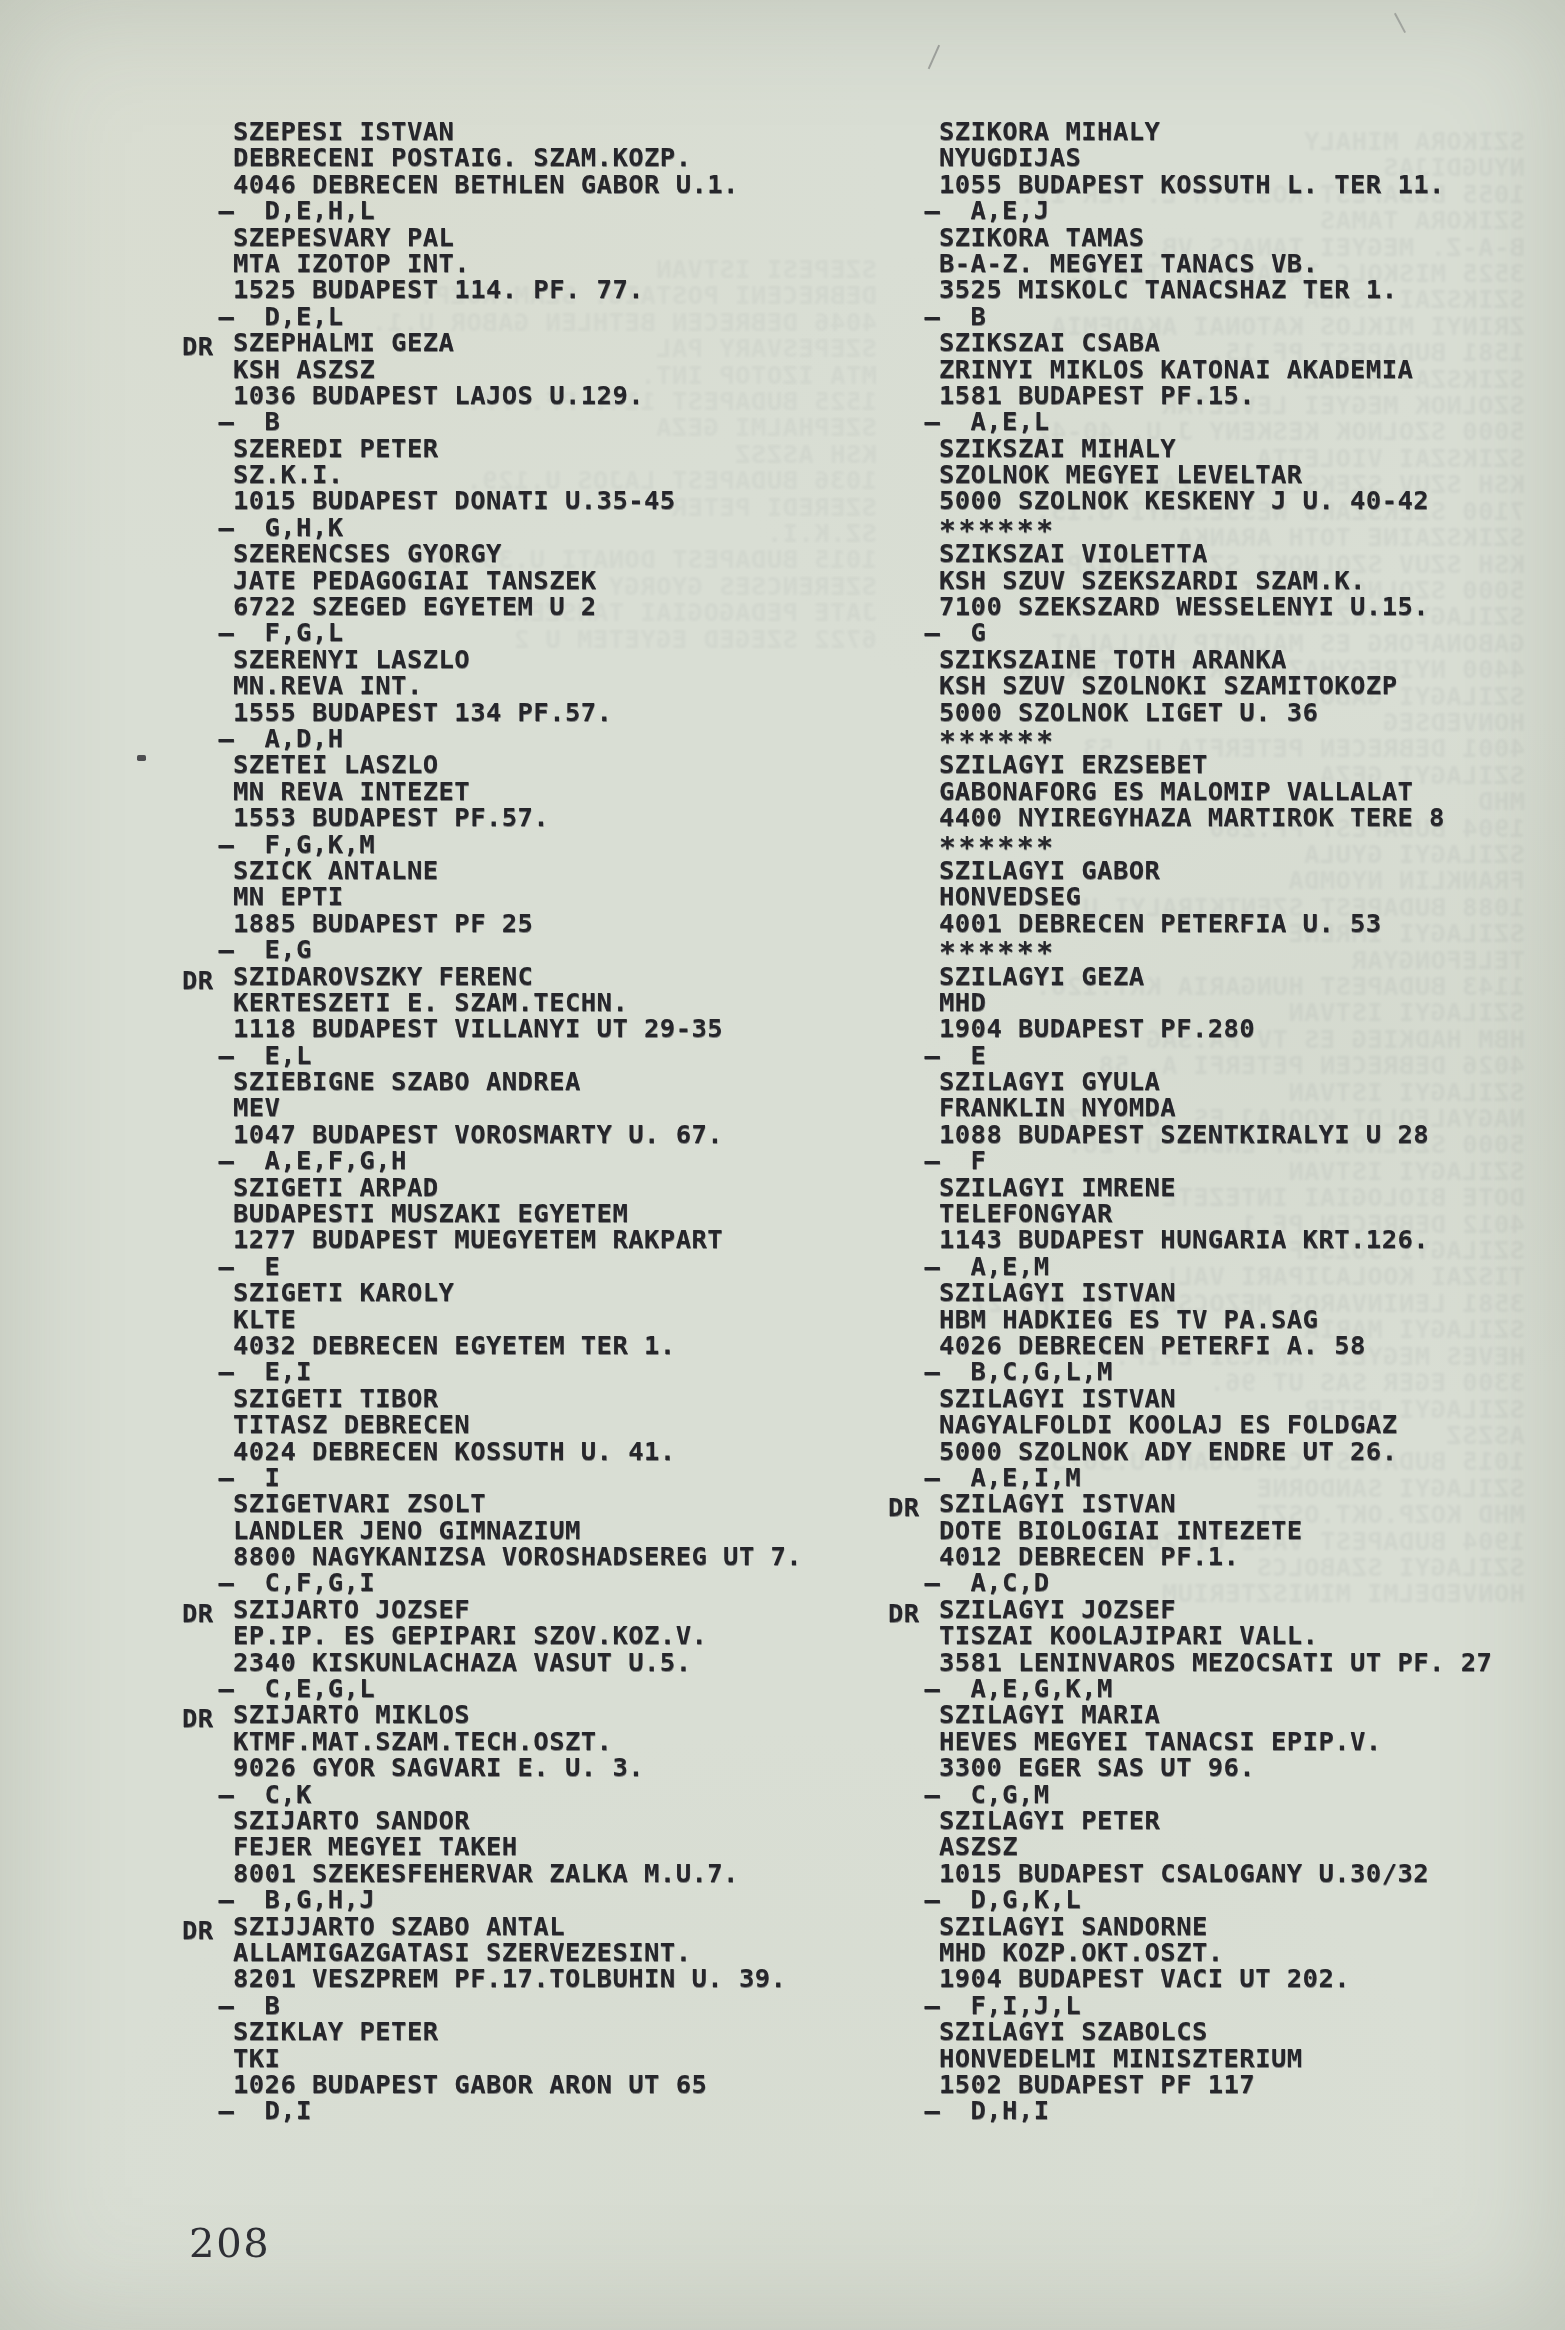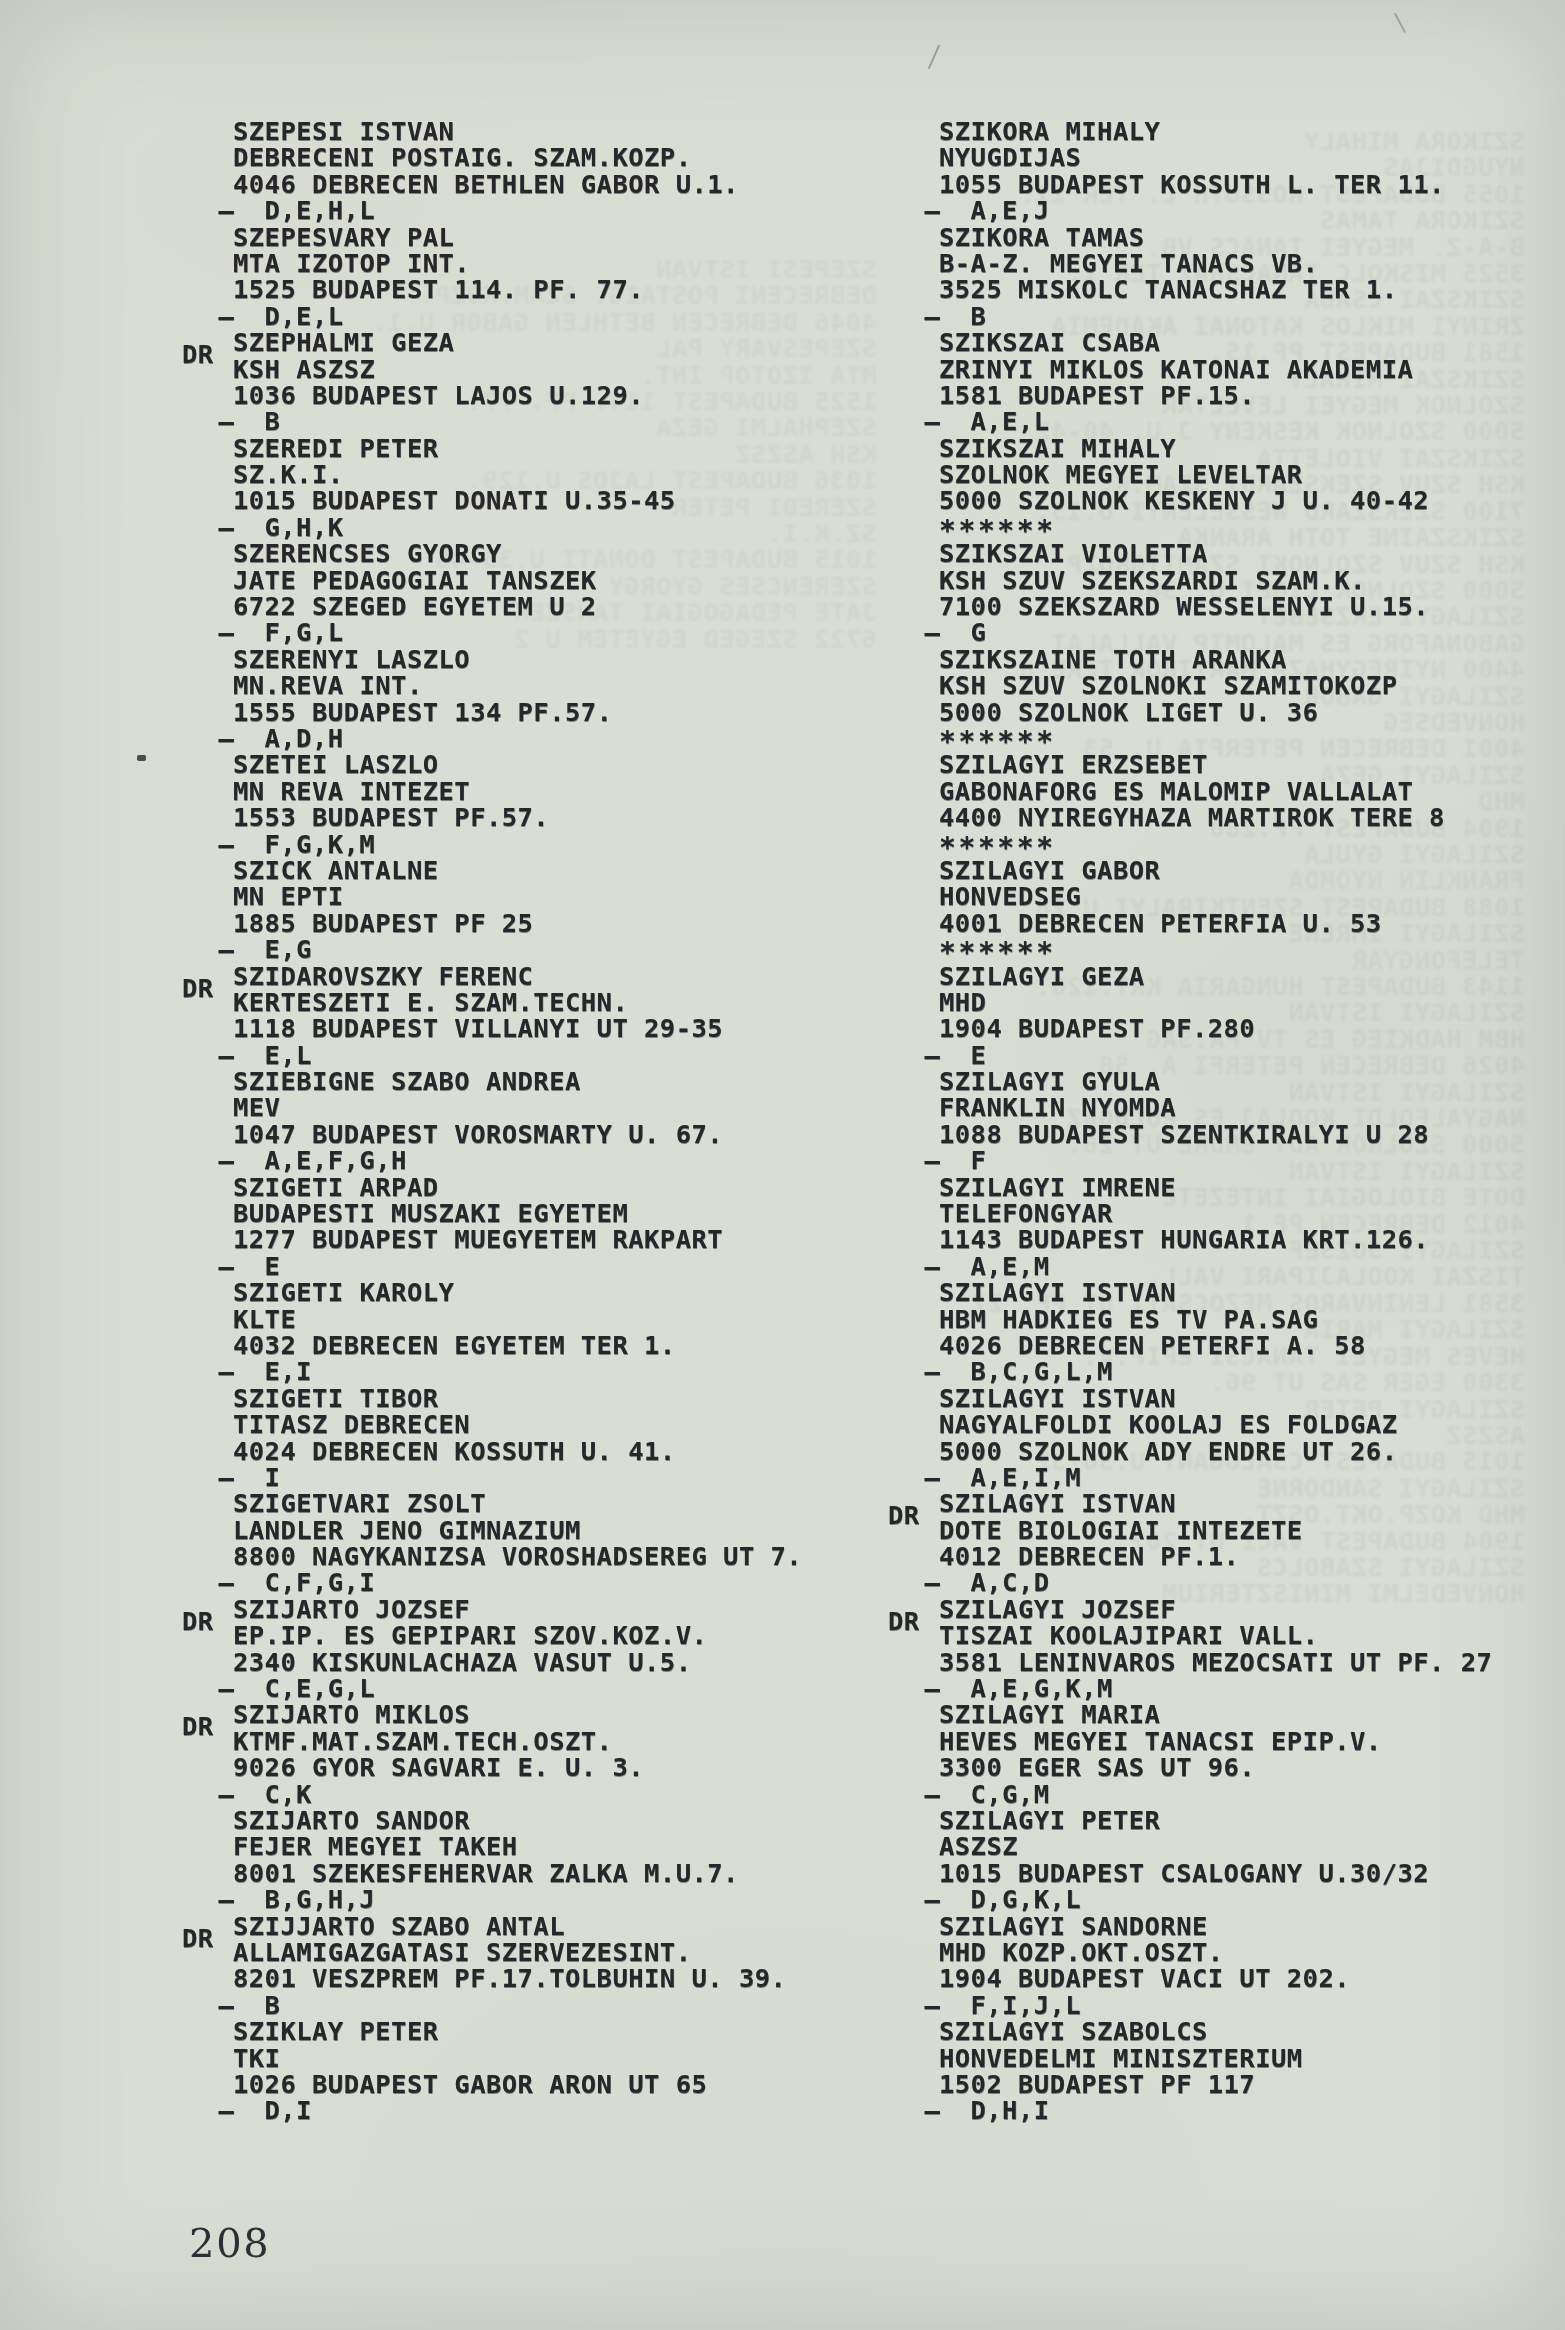--- a/index.html
+++ b/index.html
@@ -24,21 +24,21 @@
     line-height:26.4px;
     letter-spacing:0.4px;
     color:#26262b;
     text-shadow:0.3px 0.5px 0 rgba(35,35,42,0.50);
     white-space:pre;
     z-index:3;
   }
   .col-left{left:233px;top:118px;}
   .col-right{left:939px;top:118px;}
   .line{position:relative;height:26.4px;}
-  .dr{position:absolute;left:-51px;top:12px;}
+  .dr{position:absolute;left:-51px;top:4px;}
   .dash{position:absolute;left:-14.5px;top:0;}
   .codes{padding-left:31.5px;}
   .stars{display:inline-block;transform:translateY(4.3px);font-size:28px;letter-spacing:2.6px;}
   .page-number{
     position:absolute;left:189px;top:2220px;
     font-family:"DejaVu Serif", serif;
     font-size:40px;font-weight:500;letter-spacing:1.7px;
     color:#2e2f35;z-index:3;
   }
   .ghost{

